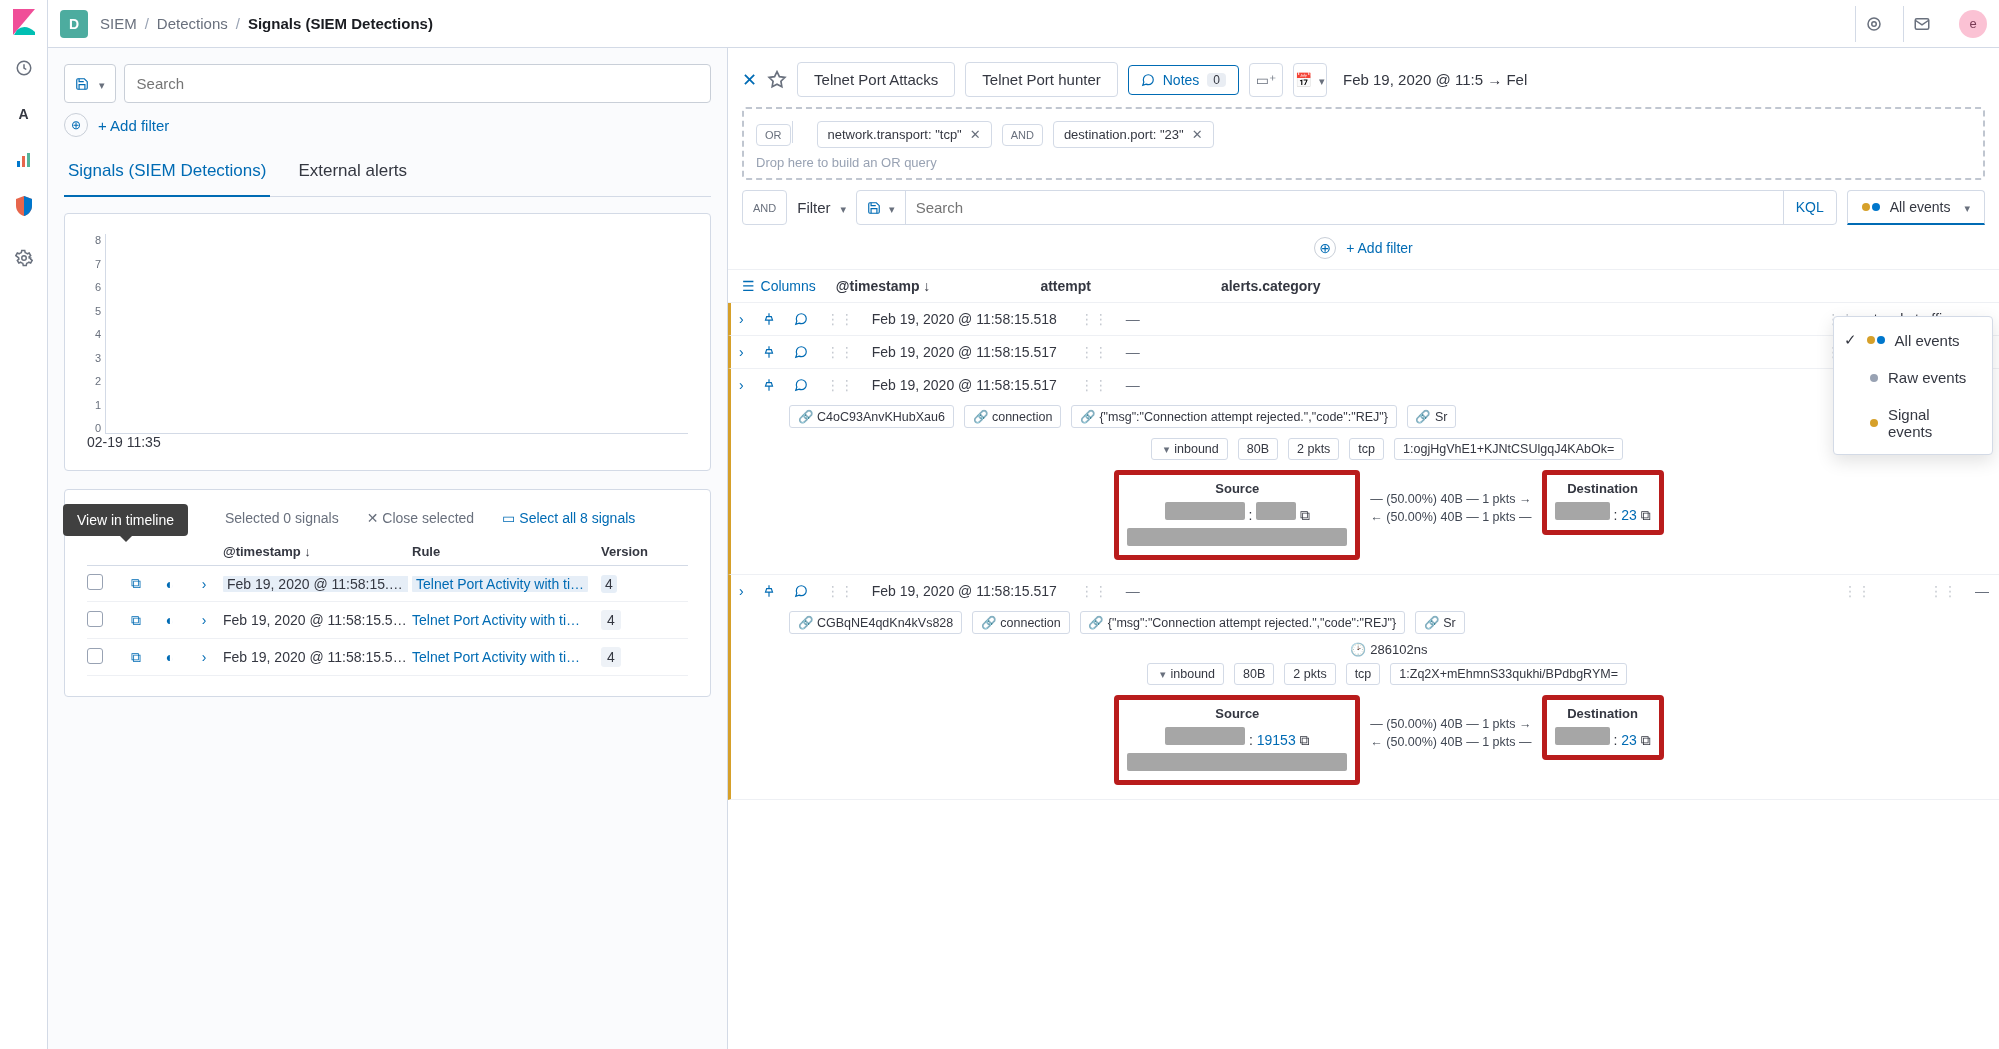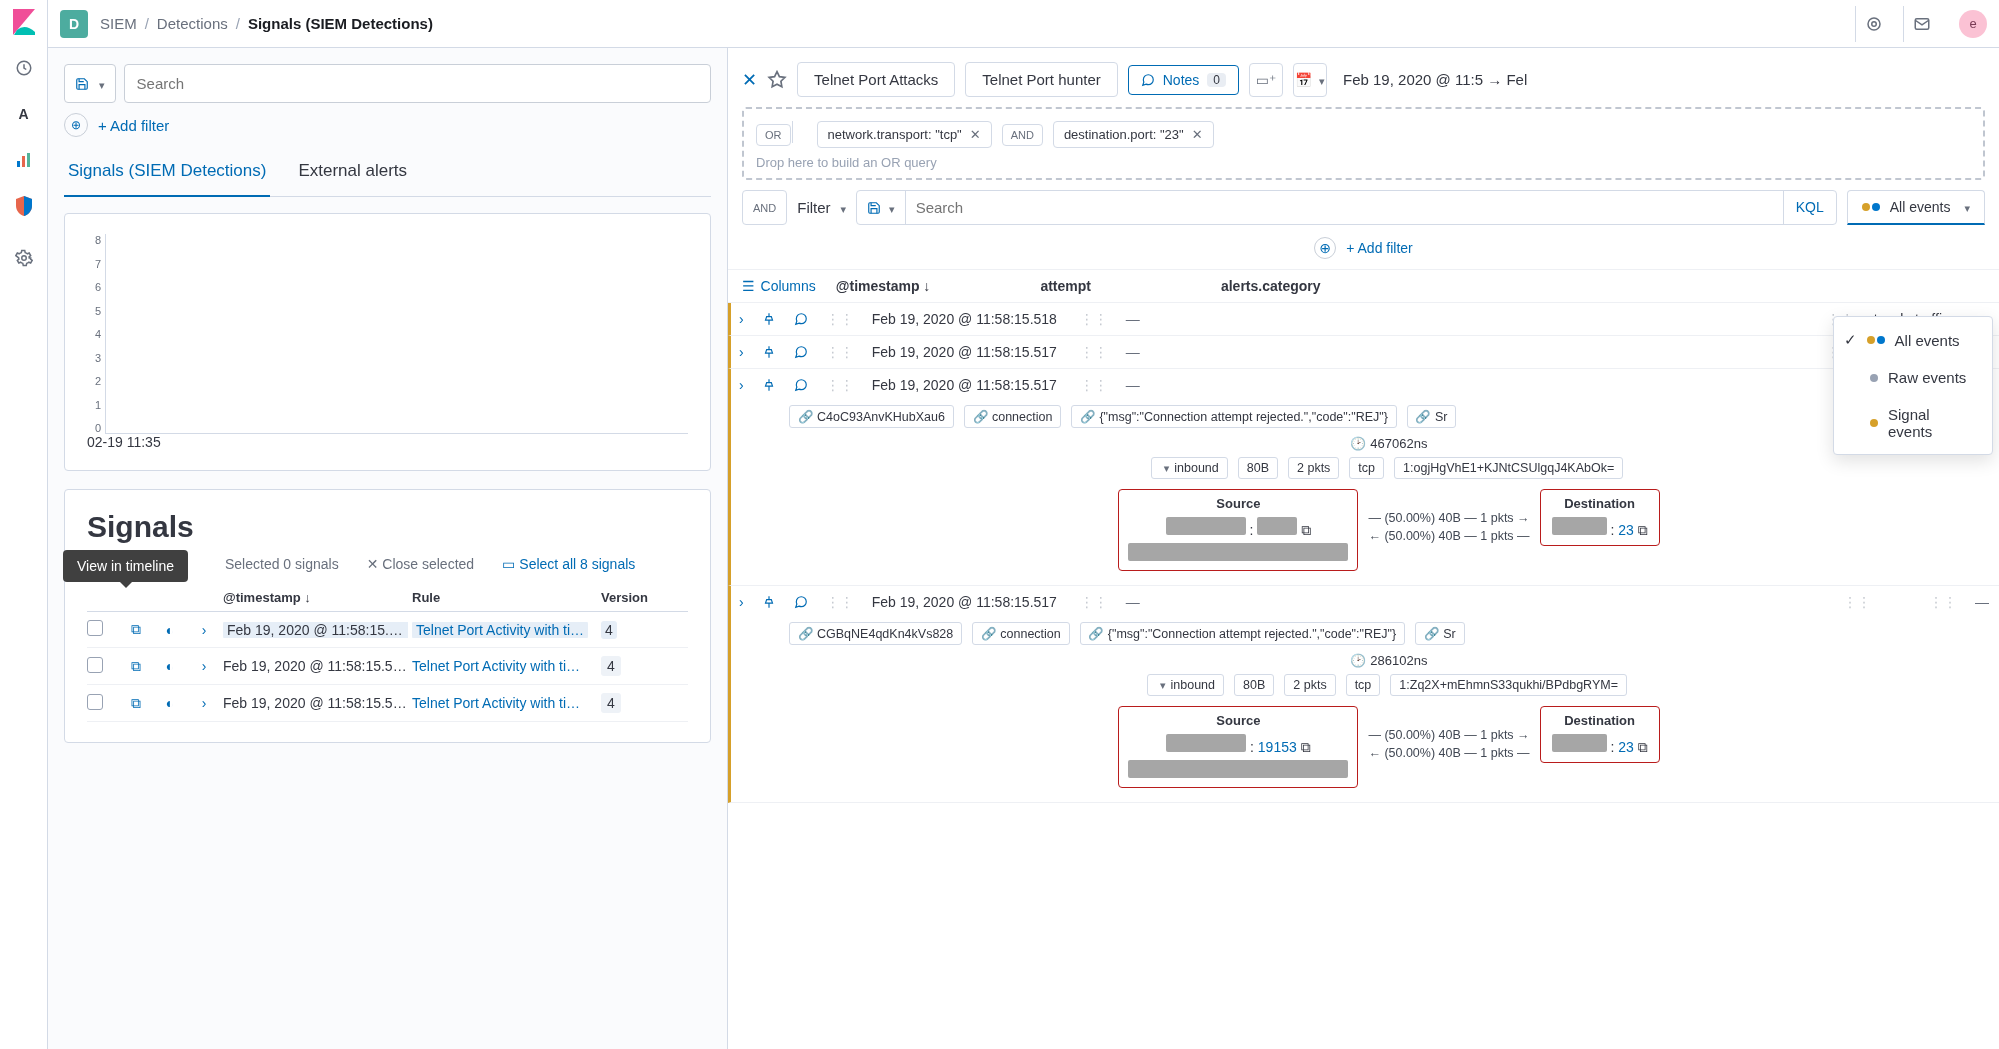--- a/index.html
+++ b/index.html
@@ -85,21 +85,21 @@
 .ev-line1 .ts { min-width:190px;}
 .ev-line1 .dash { color:#69707d; }
 .ev-line1 .cat { margin-left:auto; padding-right:40px;}
 .ev-line1 .handle { color:#c6cad1; }
 .ev-expand { padding:10px 0 6px 50px; }
 .tag-chip { border:1px solid #d3dae6; border-radius:3px; padding:3px 8px; font-size:12.5px; display:inline-flex; gap:5px; align-items:center; margin:2px 4px 2px 0; background:#fff;}
 .tag-row { display:flex; flex-wrap:wrap; gap:6px; margin-bottom:6px;}
 .duration-row { display:flex; justify-content:center; gap:6px; align-items:center; font-size:13px; margin:4px 0;}
 .mid-chips { display:flex; justify-content:center; flex-wrap:wrap; gap:6px; margin-bottom:8px;}
 .srcdest { display:flex; gap:10px; align-items:flex-start; justify-content:center;}
-.box { border:1px solid #b91c1c; border-radius:4px; padding:6px 8px; min-width:240px;}
+.box { border:5px solid #b91c1c; border-radius:4px; padding:6px 8px; min-width:240px;}
 .box .title { text-align:center; font-weight:600; font-size:13px; margin-bottom:6px;}
 .redact { background:#a6a6a6; height:18px; border-radius:2px; display:inline-block;}
 .link-blue { color:#006bb4;}
 .midcol { font-size:12.5px; color:#404753; display:flex; flex-direction:column; gap:4px; padding-top:22px;}
 .midcol .line { display:flex; align-items:center; gap:8px; white-space:nowrap;}
 
 .dropdown-pop { position:absolute; right:6px; top:268px; width:160px; background:#fff; border:1px solid #d3dae6; border-radius:4px; box-shadow:0 6px 18px rgba(0,0,0,.12); z-index:50; padding:4px 0;}
 .dropdown-pop .item { padding:10px 14px; display:flex; align-items:center; gap:10px; cursor:pointer; font-size:15px;}
 .dropdown-pop .item.sel::before { content:'✓'; color:#343741; margin-left:-4px;}
 .dropdown-pop .item:not(.sel) { padding-left:36px;}
@@ -209,21 +209,20 @@
                 <div>0</div>
               </div>
             <div class="plot"></div>
           </div>
           <div class="xaxis" id="xaxis">
               <div>02-19 11:35</div>
             </div>
         </div>
 
         <div class="panel" style="position:relative;">
-          <h2 class="big">Signals</h2>
           <div class="signals-toolbar">
             <div class="tooltip">View in timeline</div>
             <span style="width:110px"></span>
             <span class="muted">Selected 0 signals</span>
             <span class="muted">✕ <span>Close selected</span></span>
             <span class="linkish">▭ <span>Select all 8 signals</span></span>
           </div>
           <div class="signal-head">
             <span></span>
               <span></span>
@@ -406,21 +405,20 @@
                 <span class="handle">⋮⋮</span>
                 <span class="dash">—</span>
               </div>
               <div class="ev-expand">
                 <div class="tag-row">
                   <span class="tag-chip">🔗 C4oC93AnvKHubXau6</span>
                   <span class="tag-chip">🔗 connection</span>
                   <span class="tag-chip">🔗 {"msg":"Connection attempt rejected.","code":"REJ"}</span>
                   <span class="tag-chip">🔗 Sr</span>
                 </div>
-                <div class="duration-row">🕑 467062ns</div>
                 <div class="mid-chips">
                   <span class="tag-chip"><span class="chev"></span>inbound</span>
                   <span class="tag-chip">80B</span>
                   <span class="tag-chip">2 pkts</span>
                   <span class="tag-chip">tcp</span>
                   <span class="tag-chip">1:ogjHgVhE1+KJNtCSUlgqJ4KAbOk=</span>
                 </div>
                 <div class="srcdest">
                   <div class="box">
                     <div class="title">Source</div>

